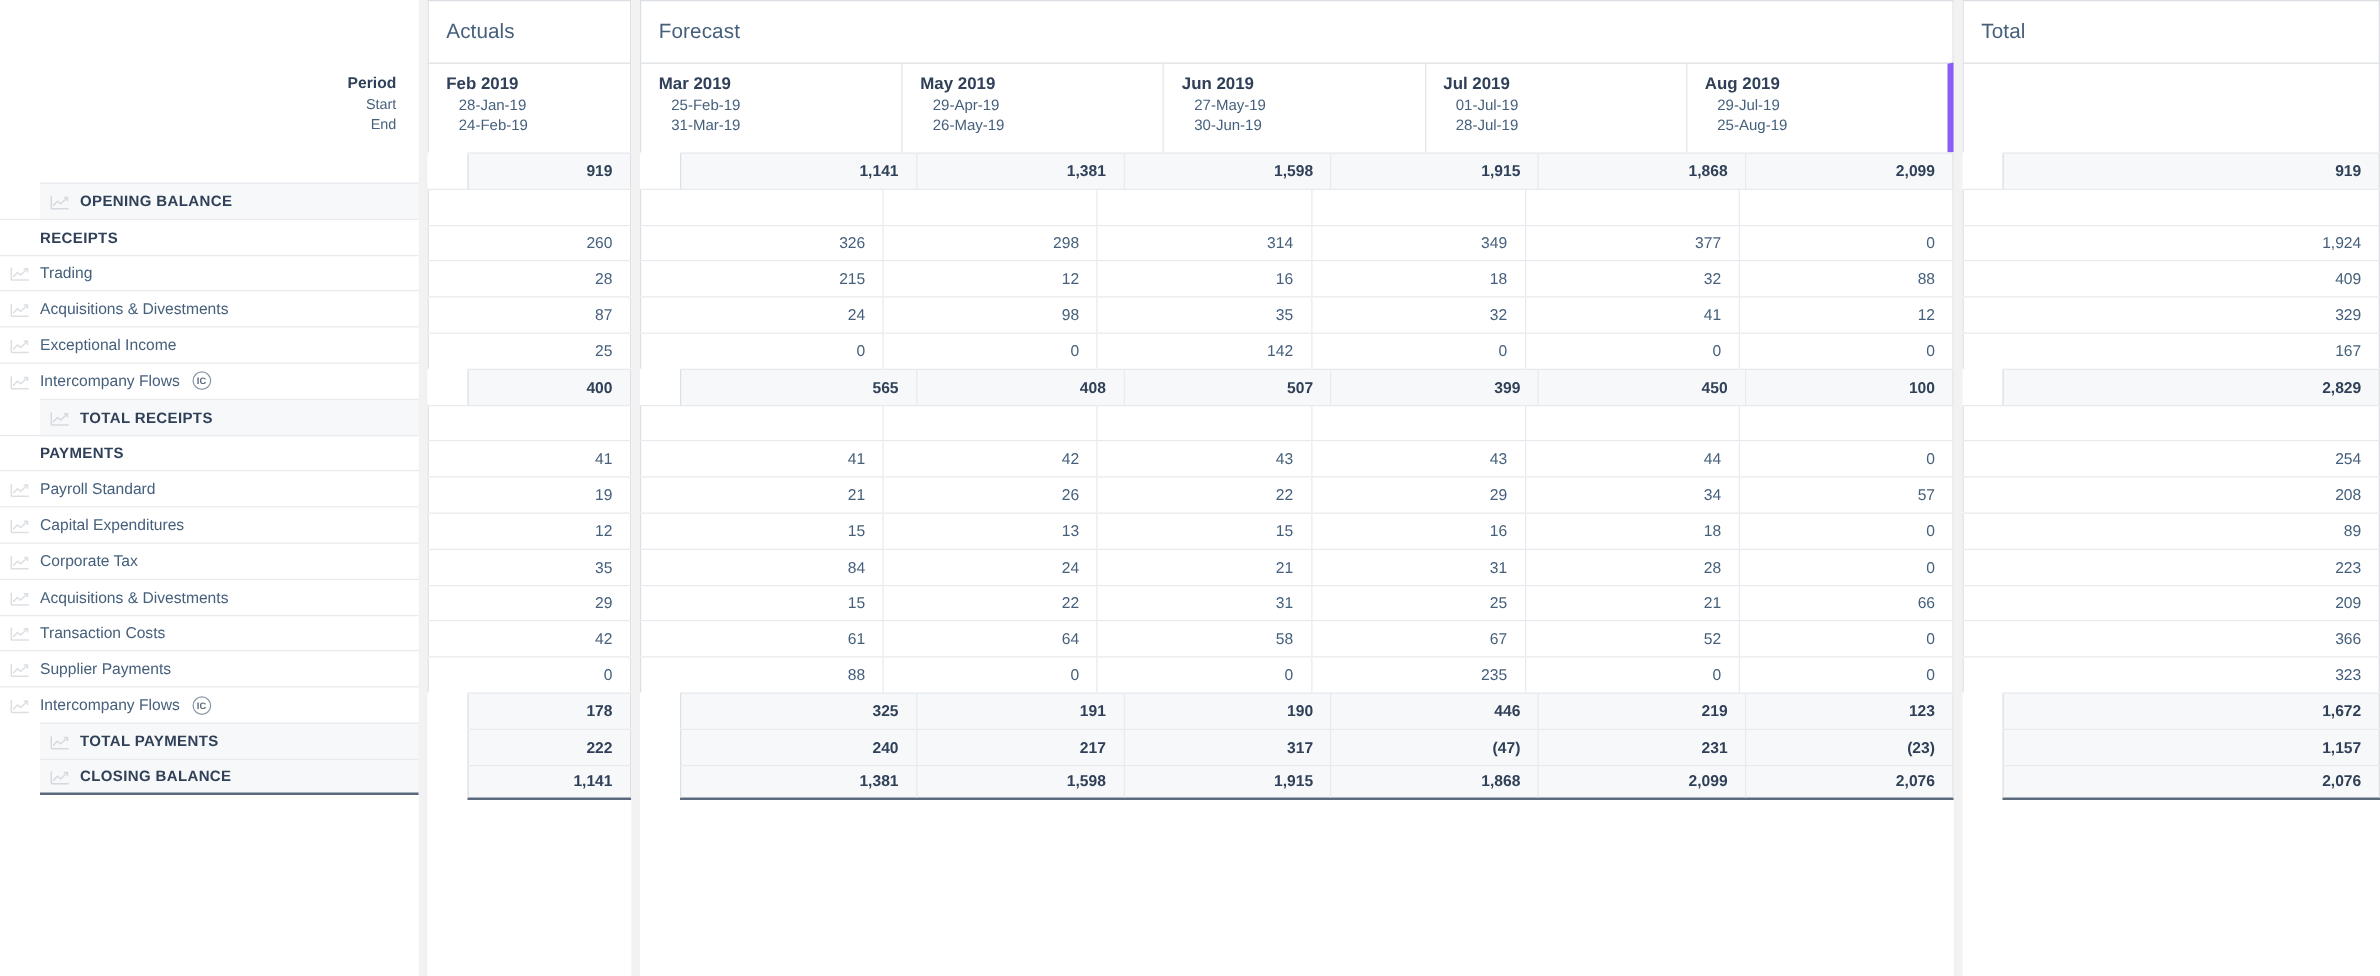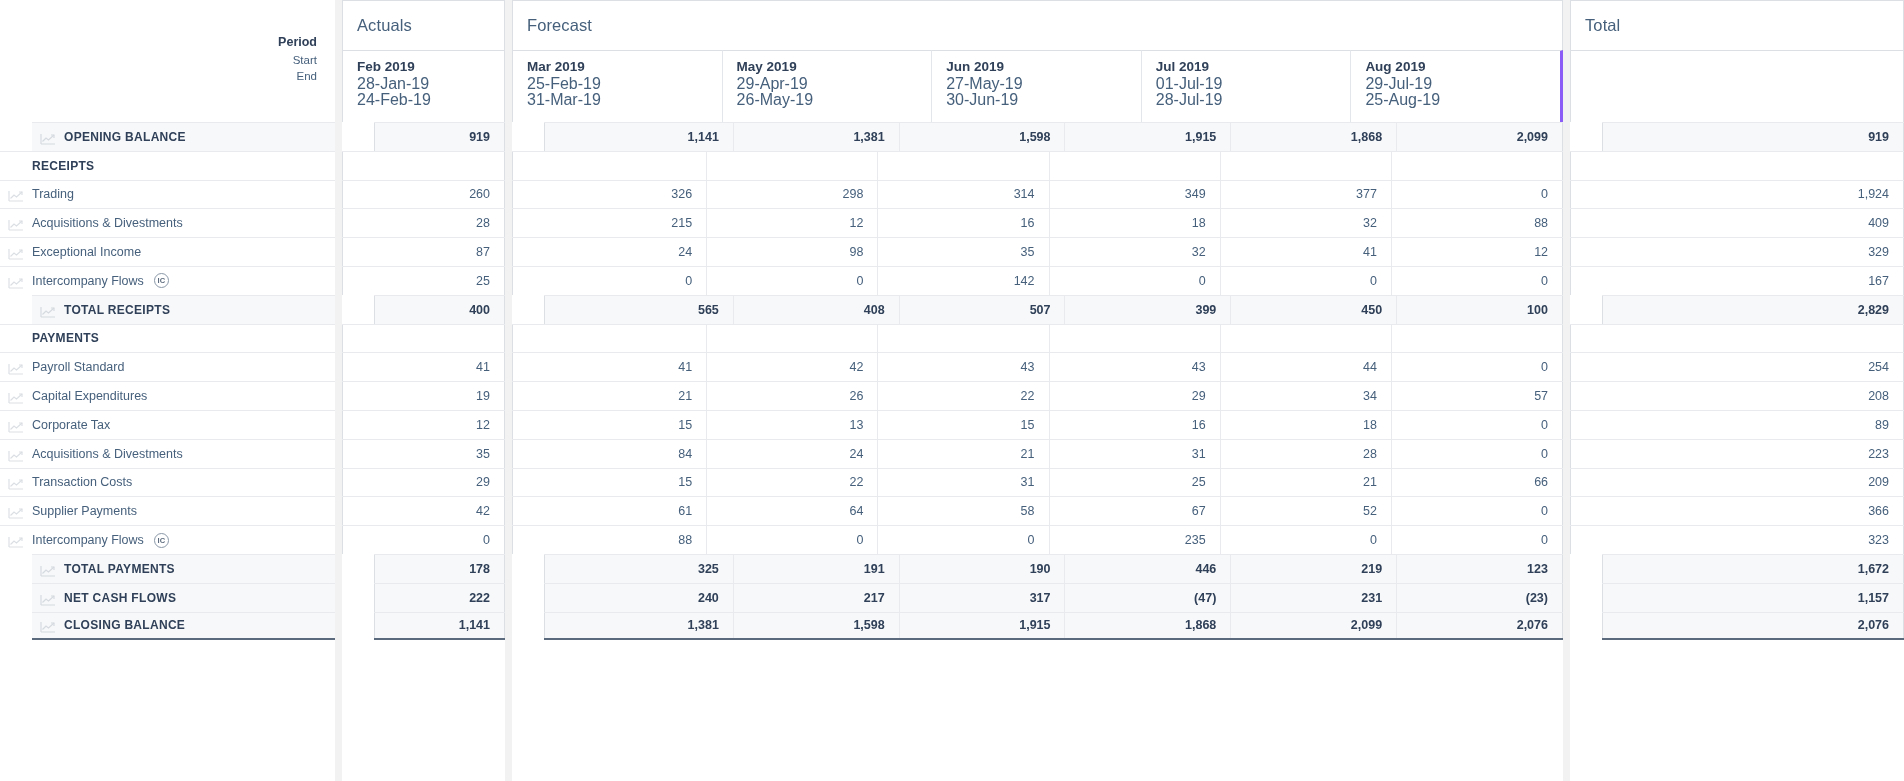--- a/index.html
+++ b/index.html
@@ -52,34 +52,35 @@
     flex: 1 1 0;
     border-left: 1px solid #e3e6ea;
     border-top: 1px solid #dcdfe3;
     padding: 6px 10px 0 14px;
     background: #ffffff;
     min-width: 0;
   }
   .period-cell:first-child { border-left: 1px solid #dcdfe3; }
   .band-total .period-cell { border-right: 1px solid #dcdfe3; }
   .band-actuals .period-cell { border-right: 1px solid #dcdfe3; }
-  .band-forecast .period-cell:last-child { border-right: 3px solid #8b5cf6; }
+  .band-forecast .period-cell:last-child { border-right: 5px solid #8b5cf6; }
 
   .p-month { font-size: 13.5px; font-weight: 600; color: #2f4058; line-height: 19px; }
-  .p-date  { font-size: 16px; font-weight: 400; color: #46607c; line-height: 16px; }
+  .p-date  { font-size: 12px; font-weight: 400; color: #46607c; line-height: 16px; margin-left: 10px; }
 
   
   .label-head {
     height: 122px;
     display: flex;
     flex-direction: column;
     align-items: flex-end;
     justify-content: flex-start;
     padding-right: 18px;
     padding-top: 33px;
+    margin-top: 24px;
   }
   .lh-period { font-size: 12.5px; font-weight: 700; color: #2f4058; line-height: 19px; }
   .lh-sub    { font-size: 11.5px; font-weight: 400; color: #46607c; line-height: 16px; }
 
   
   .rows { display: flex; flex-direction: column; }
 
   .row {
     height: 28.8px;
     display: flex;
@@ -242,27 +243,20 @@
           <span class="ltext">Intercompany Flows</span>
           <span class="ic-badge">IC</span>
         </div>
         <div class="row lrow shaded bold">
           <span class="trend"><svg viewBox="0 0 16 12" width="16" height="12">
               <path d="M1 11 L1 1 M1 11 L15 11 M2.5 8.5 L6 5 L8.5 7 L14 2" fill="none" stroke="#8a98a8" stroke-width="1.2"></path>
               <path d="M11 2 L14 2 L14 5" fill="none" stroke="#8a98a8" stroke-width="1.2"></path>
             </svg></span>
           <span class="ltext">TOTAL PAYMENTS</span>
         </div>
-        <div class="row lrow shaded bold">
-          <span class="trend"><svg viewBox="0 0 16 12" width="16" height="12">
-              <path d="M1 11 L1 1 M1 11 L15 11 M2.5 8.5 L6 5 L8.5 7 L14 2" fill="none" stroke="#8a98a8" stroke-width="1.2"></path>
-              <path d="M11 2 L14 2 L14 5" fill="none" stroke="#8a98a8" stroke-width="1.2"></path>
-            </svg></span>
-          <span class="ltext">NET CASH FLOWS</span>
-        </div>
         <div class="row lrow shaded bold last">
           <span class="trend"><svg viewBox="0 0 16 12" width="16" height="12">
               <path d="M1 11 L1 1 M1 11 L15 11 M2.5 8.5 L6 5 L8.5 7 L14 2" fill="none" stroke="#8a98a8" stroke-width="1.2"></path>
               <path d="M11 2 L14 2 L14 5" fill="none" stroke="#8a98a8" stroke-width="1.2"></path>
             </svg></span>
           <span class="ltext">CLOSING BALANCE</span>
         </div>
       </div>
   </div>
 

